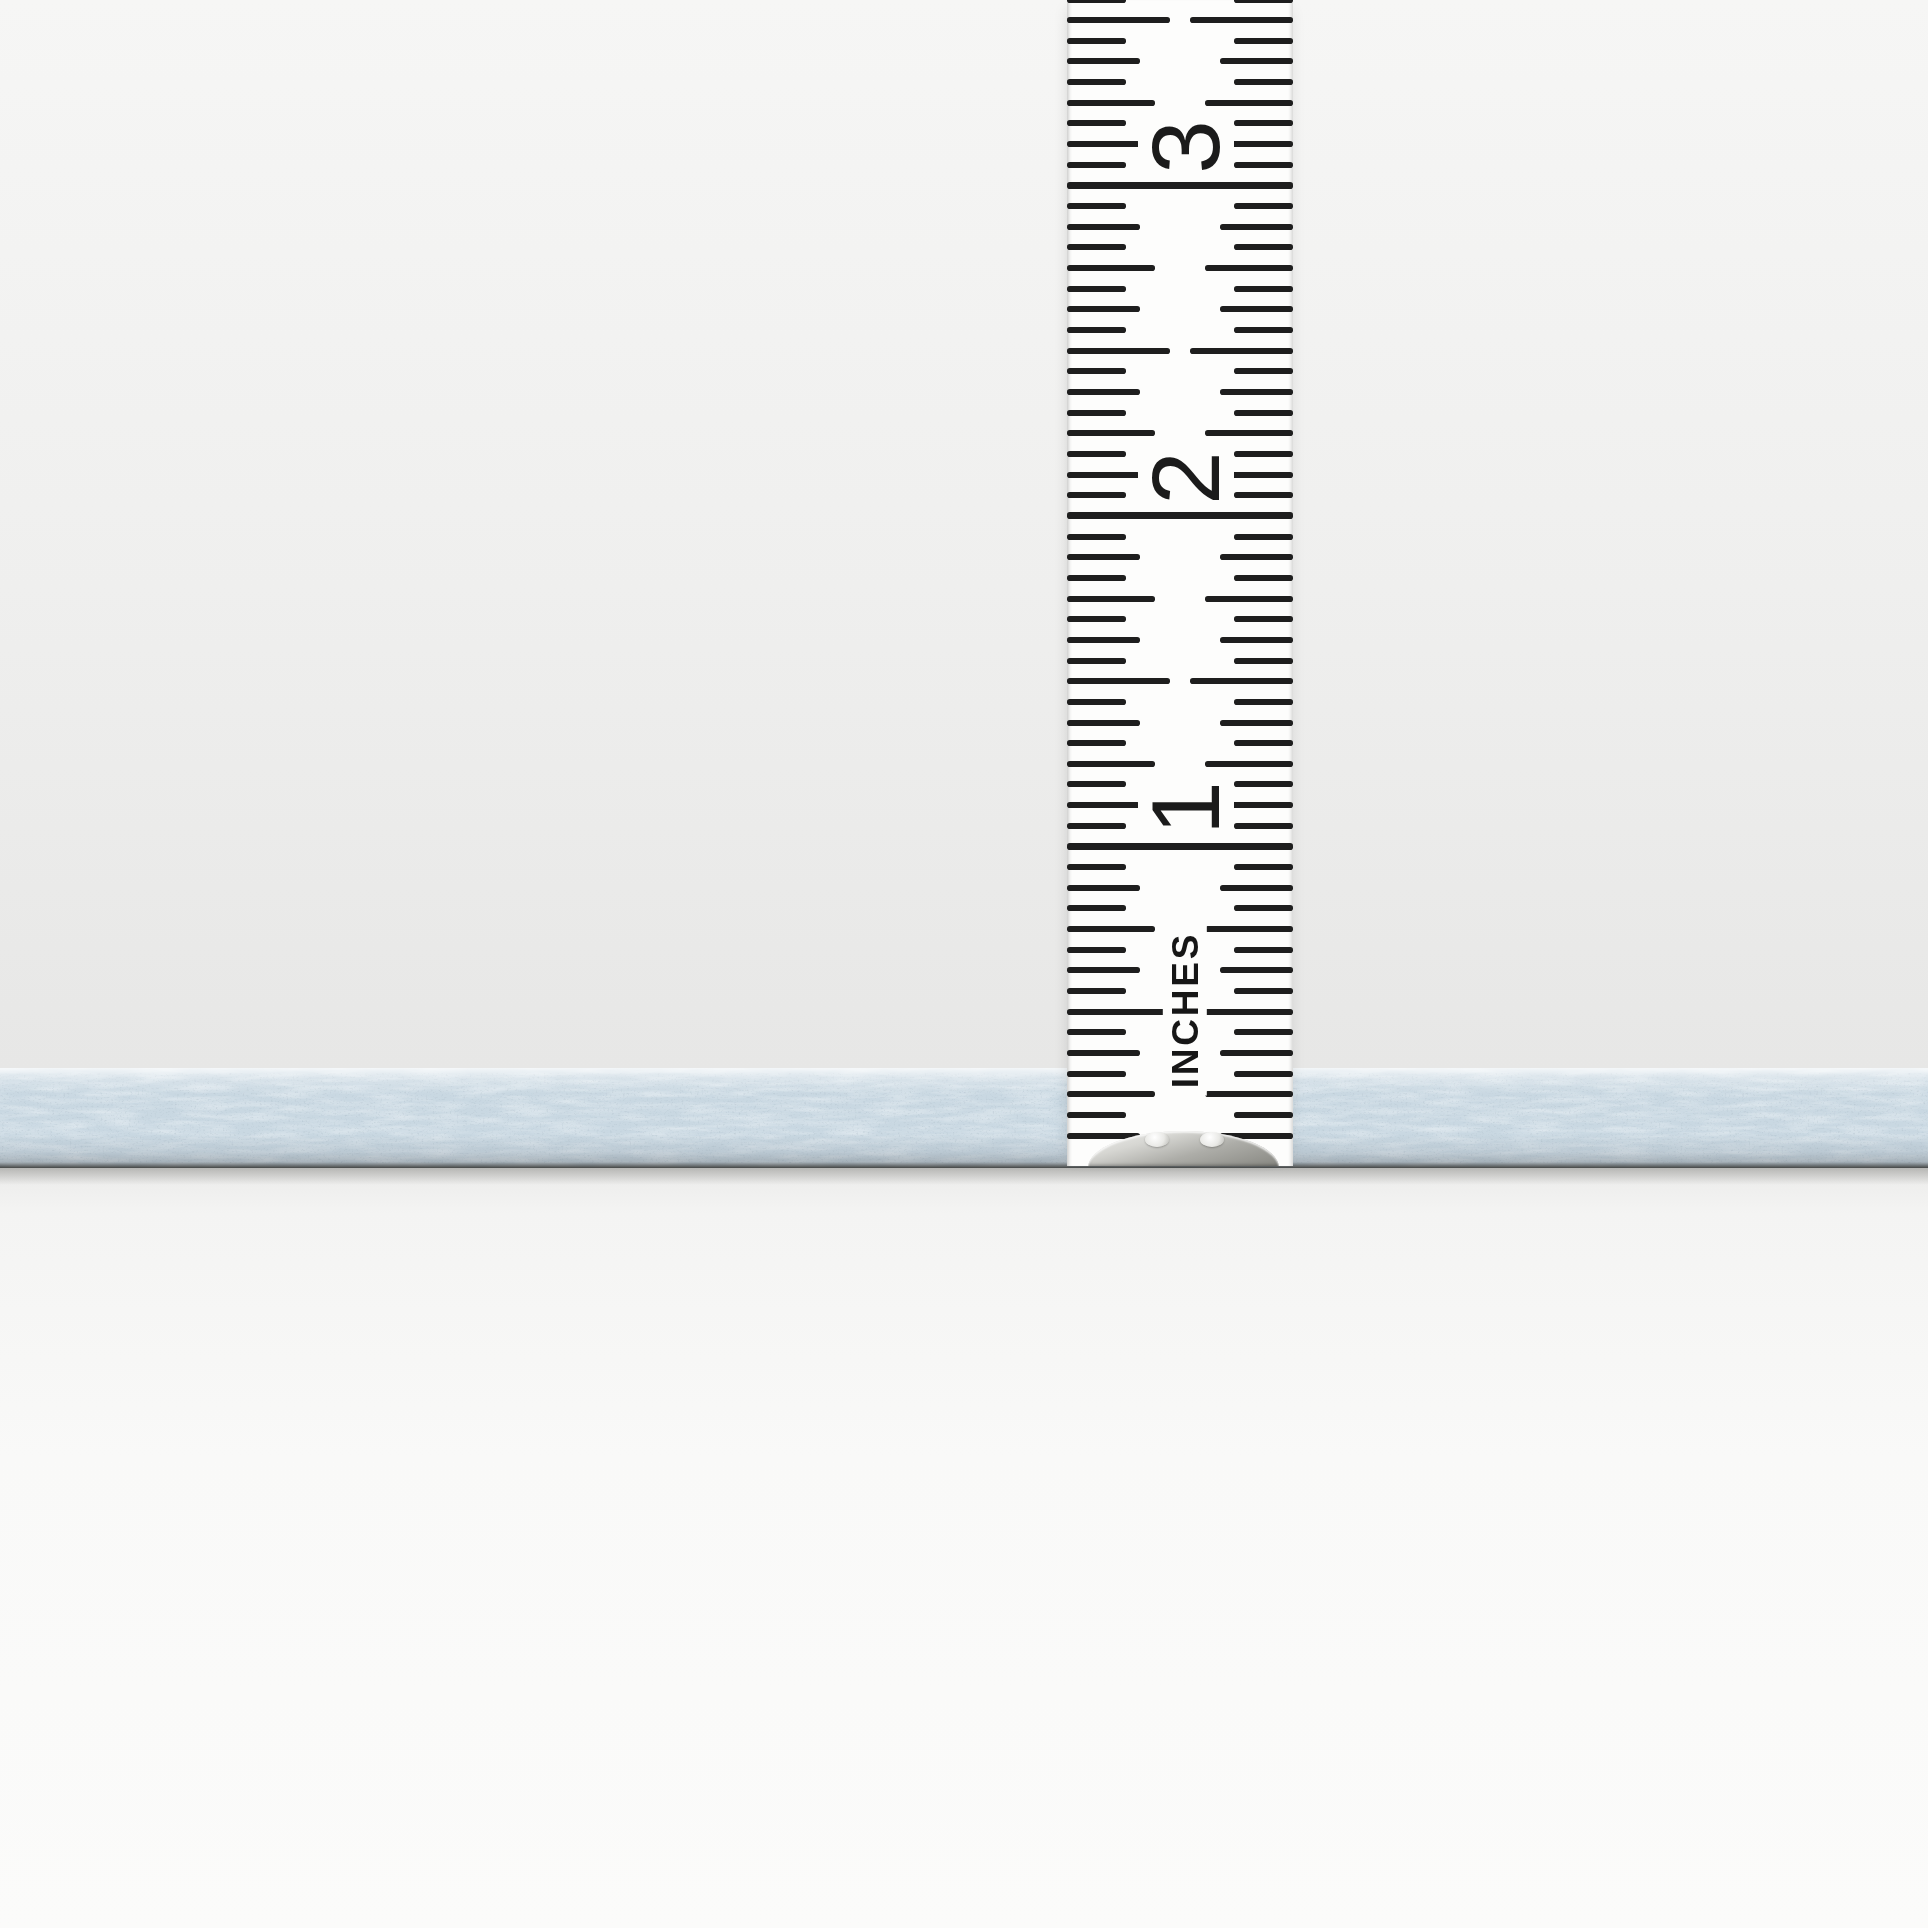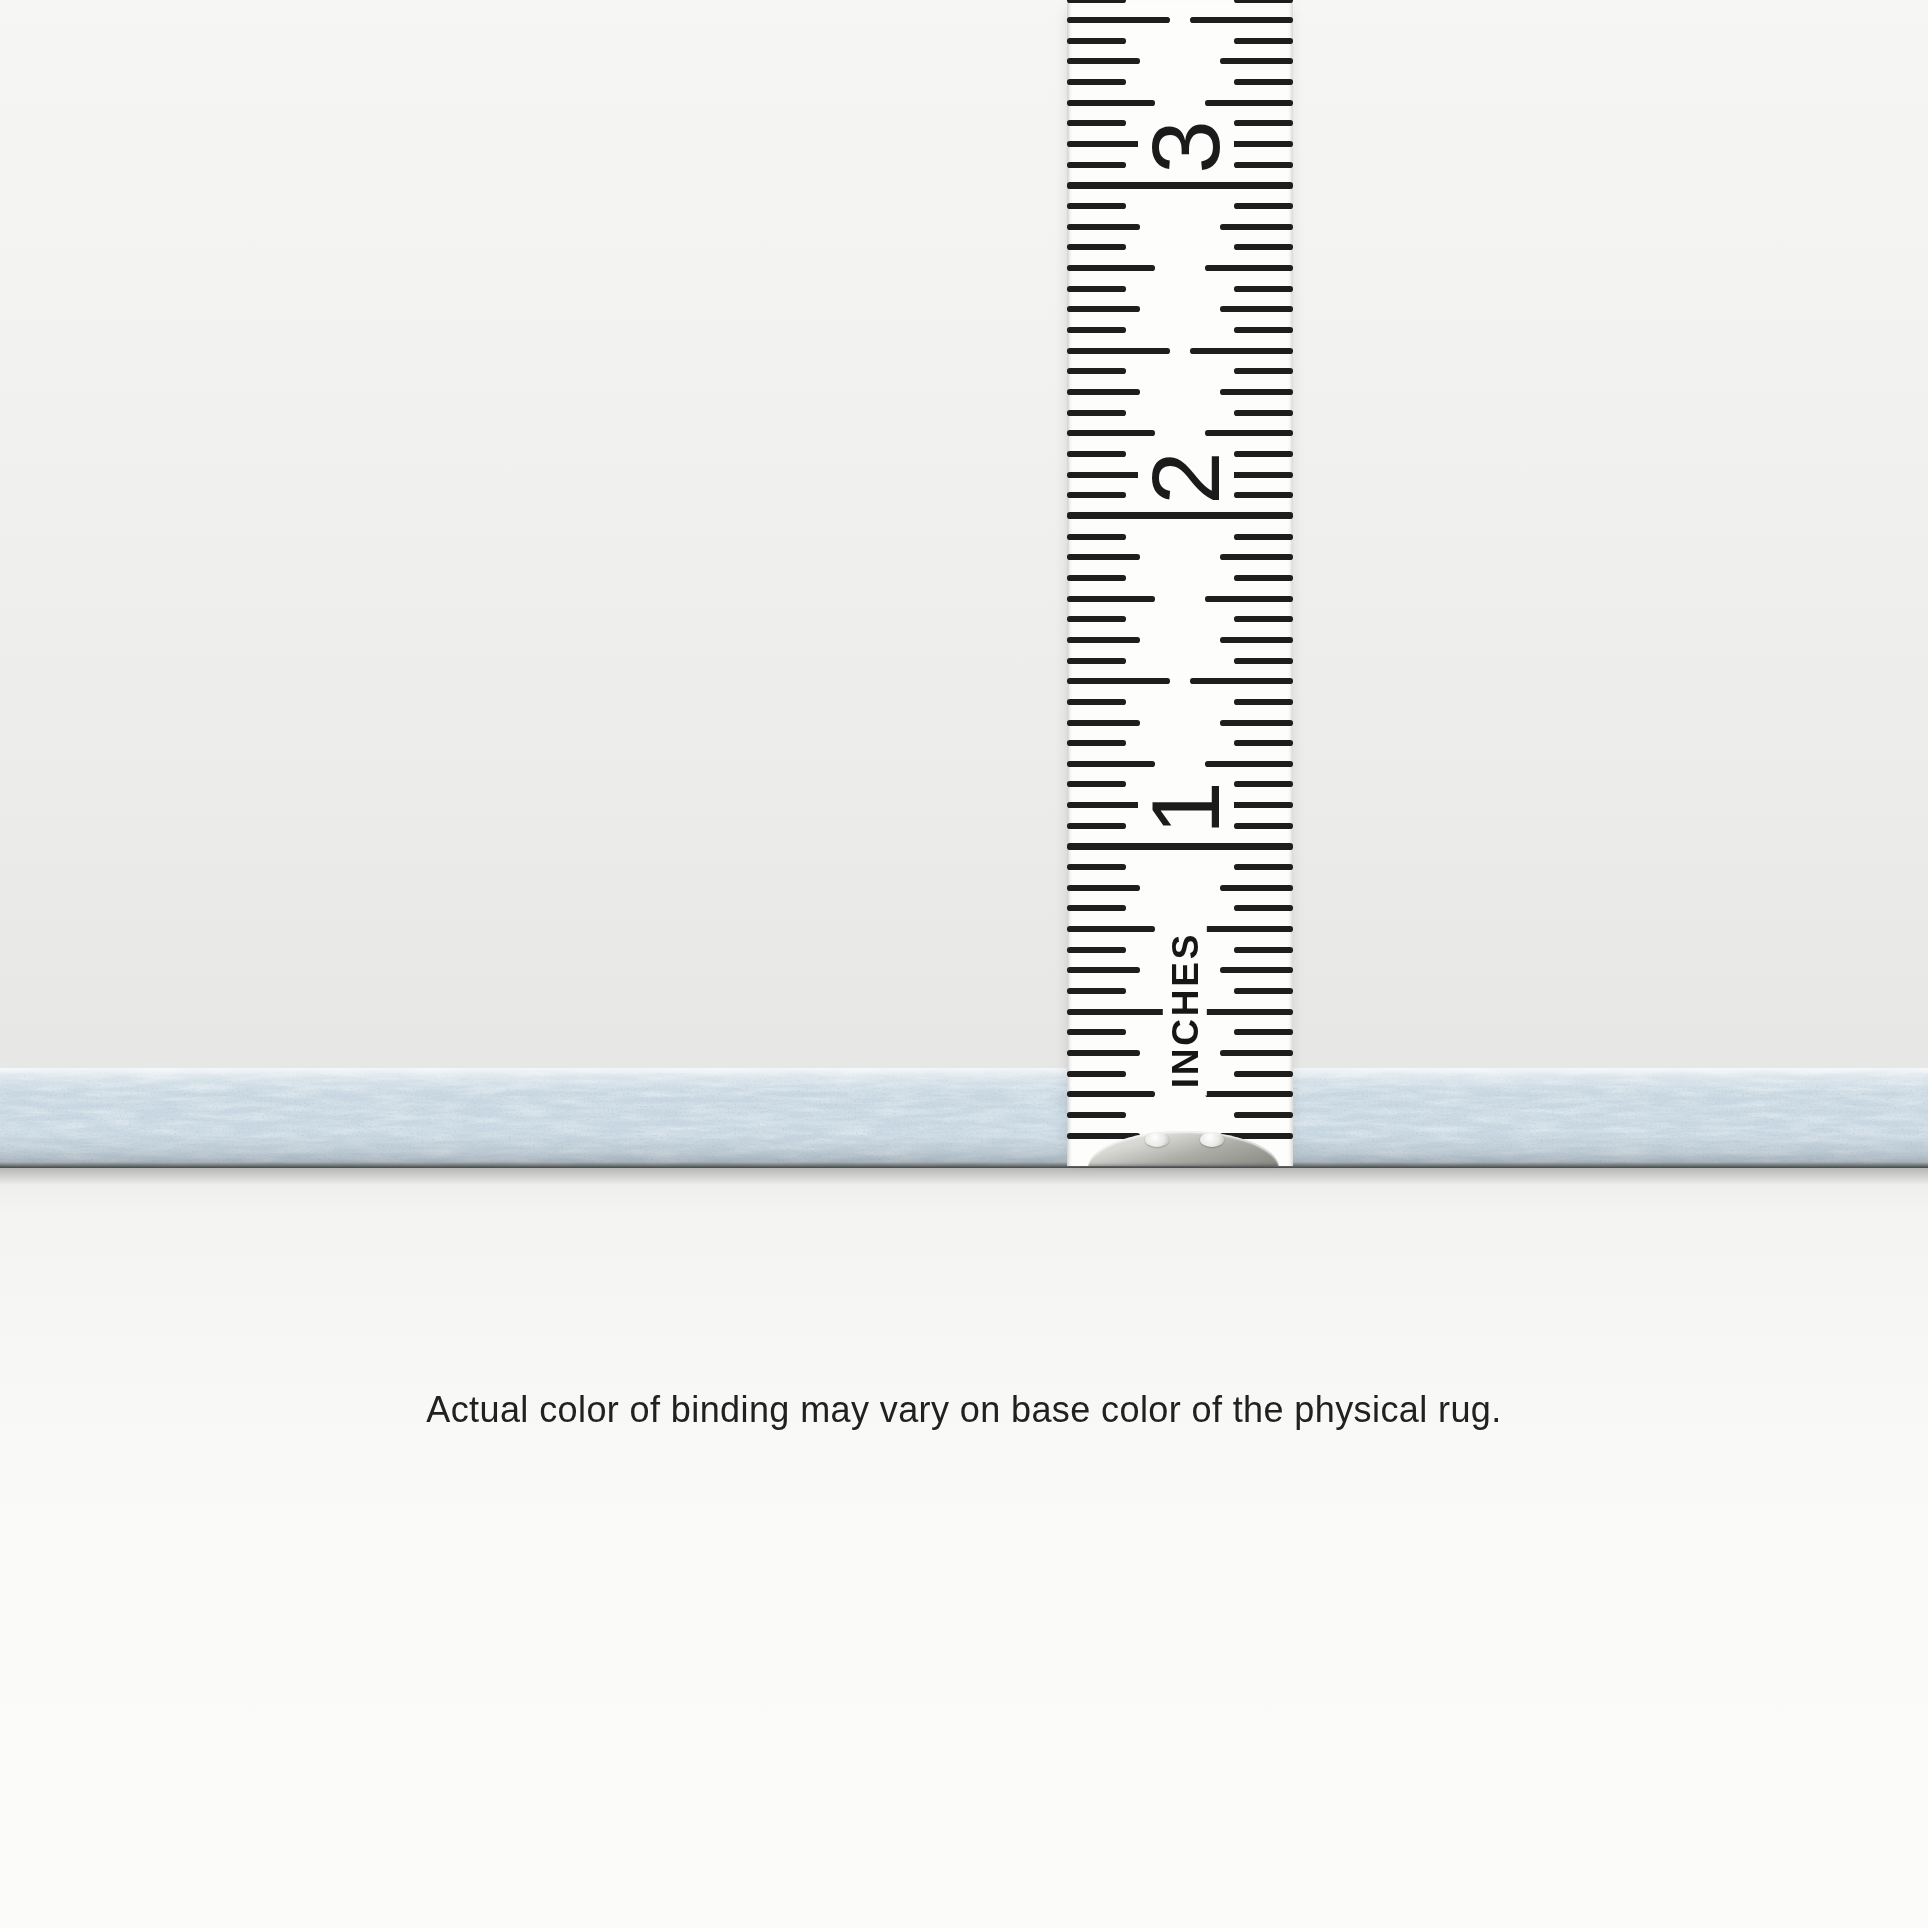--- a/index.html
+++ b/index.html
@@ -218,17 +218,16 @@
         <div class="num" style="left: 119px; top: 808px;">1</div>
       </div>
     <div class="inches-label" style="left:118px;top:1010px;">INCHES</div>
     <div class="cap">
       <div class="rivet r1"></div>
       <div class="rivet r2"></div>
     </div>
   </div>
 
   <div class="disclaimer">
-    <div>Actual color of binding may vary on base color of the physical rug.</div>
   </div>
 
 </div>
 
 
 </body></html>

